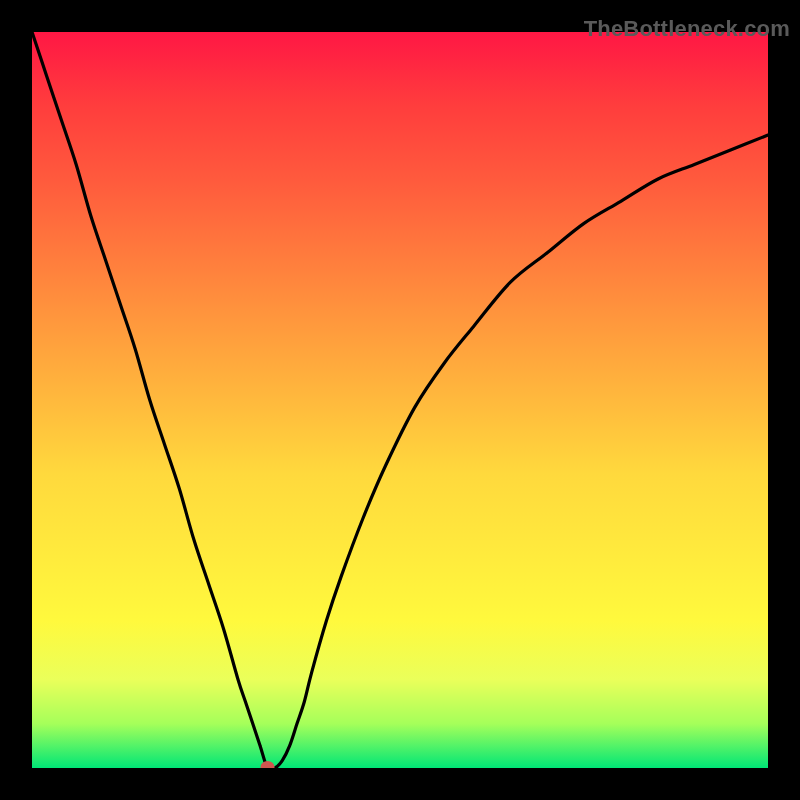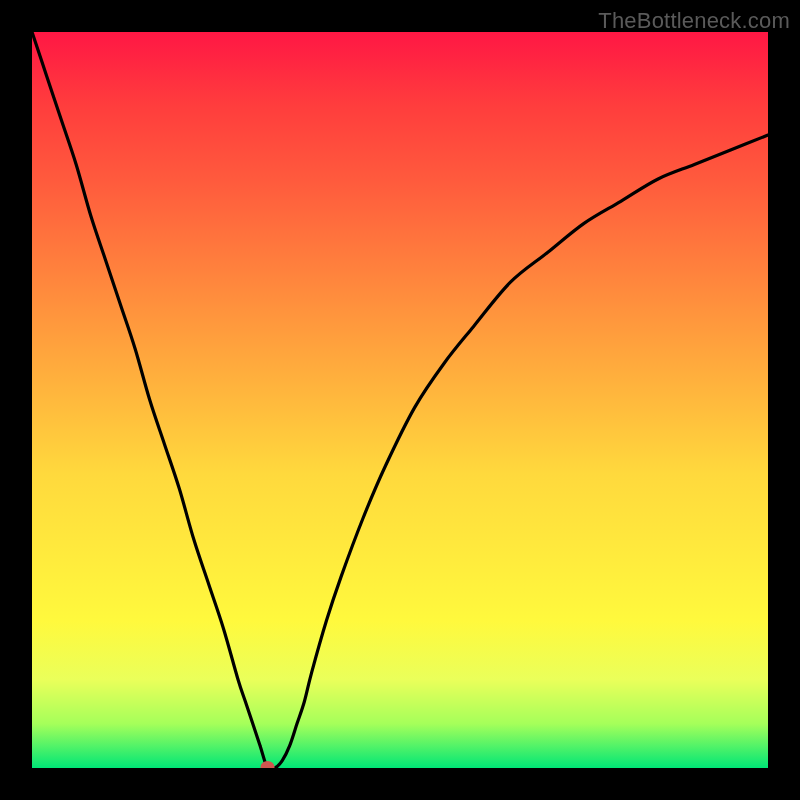--- a/index.html
+++ b/index.html
@@ -36,25 +36,25 @@
       #ffd93d 60%,
       #ffe93d 70%,
       #fff93d 80%,
       #eaff5a 88%,
       #a5ff5a 94%,
       #00e676 100%
     );
   }
   .watermark {
     position: absolute;
-    top: 8px;
+    top: 16px;
     right: 10px;
     color: #5a5a5a;
     font-size: 22px;
-    font-weight: 400;
+    font-weight: 700;
     letter-spacing: 0.2px;
   }
   svg.curve {
     position: absolute;
     left: 0;
     top: 0;
     width: 736px;
     height: 736px;
   }
 </style>

